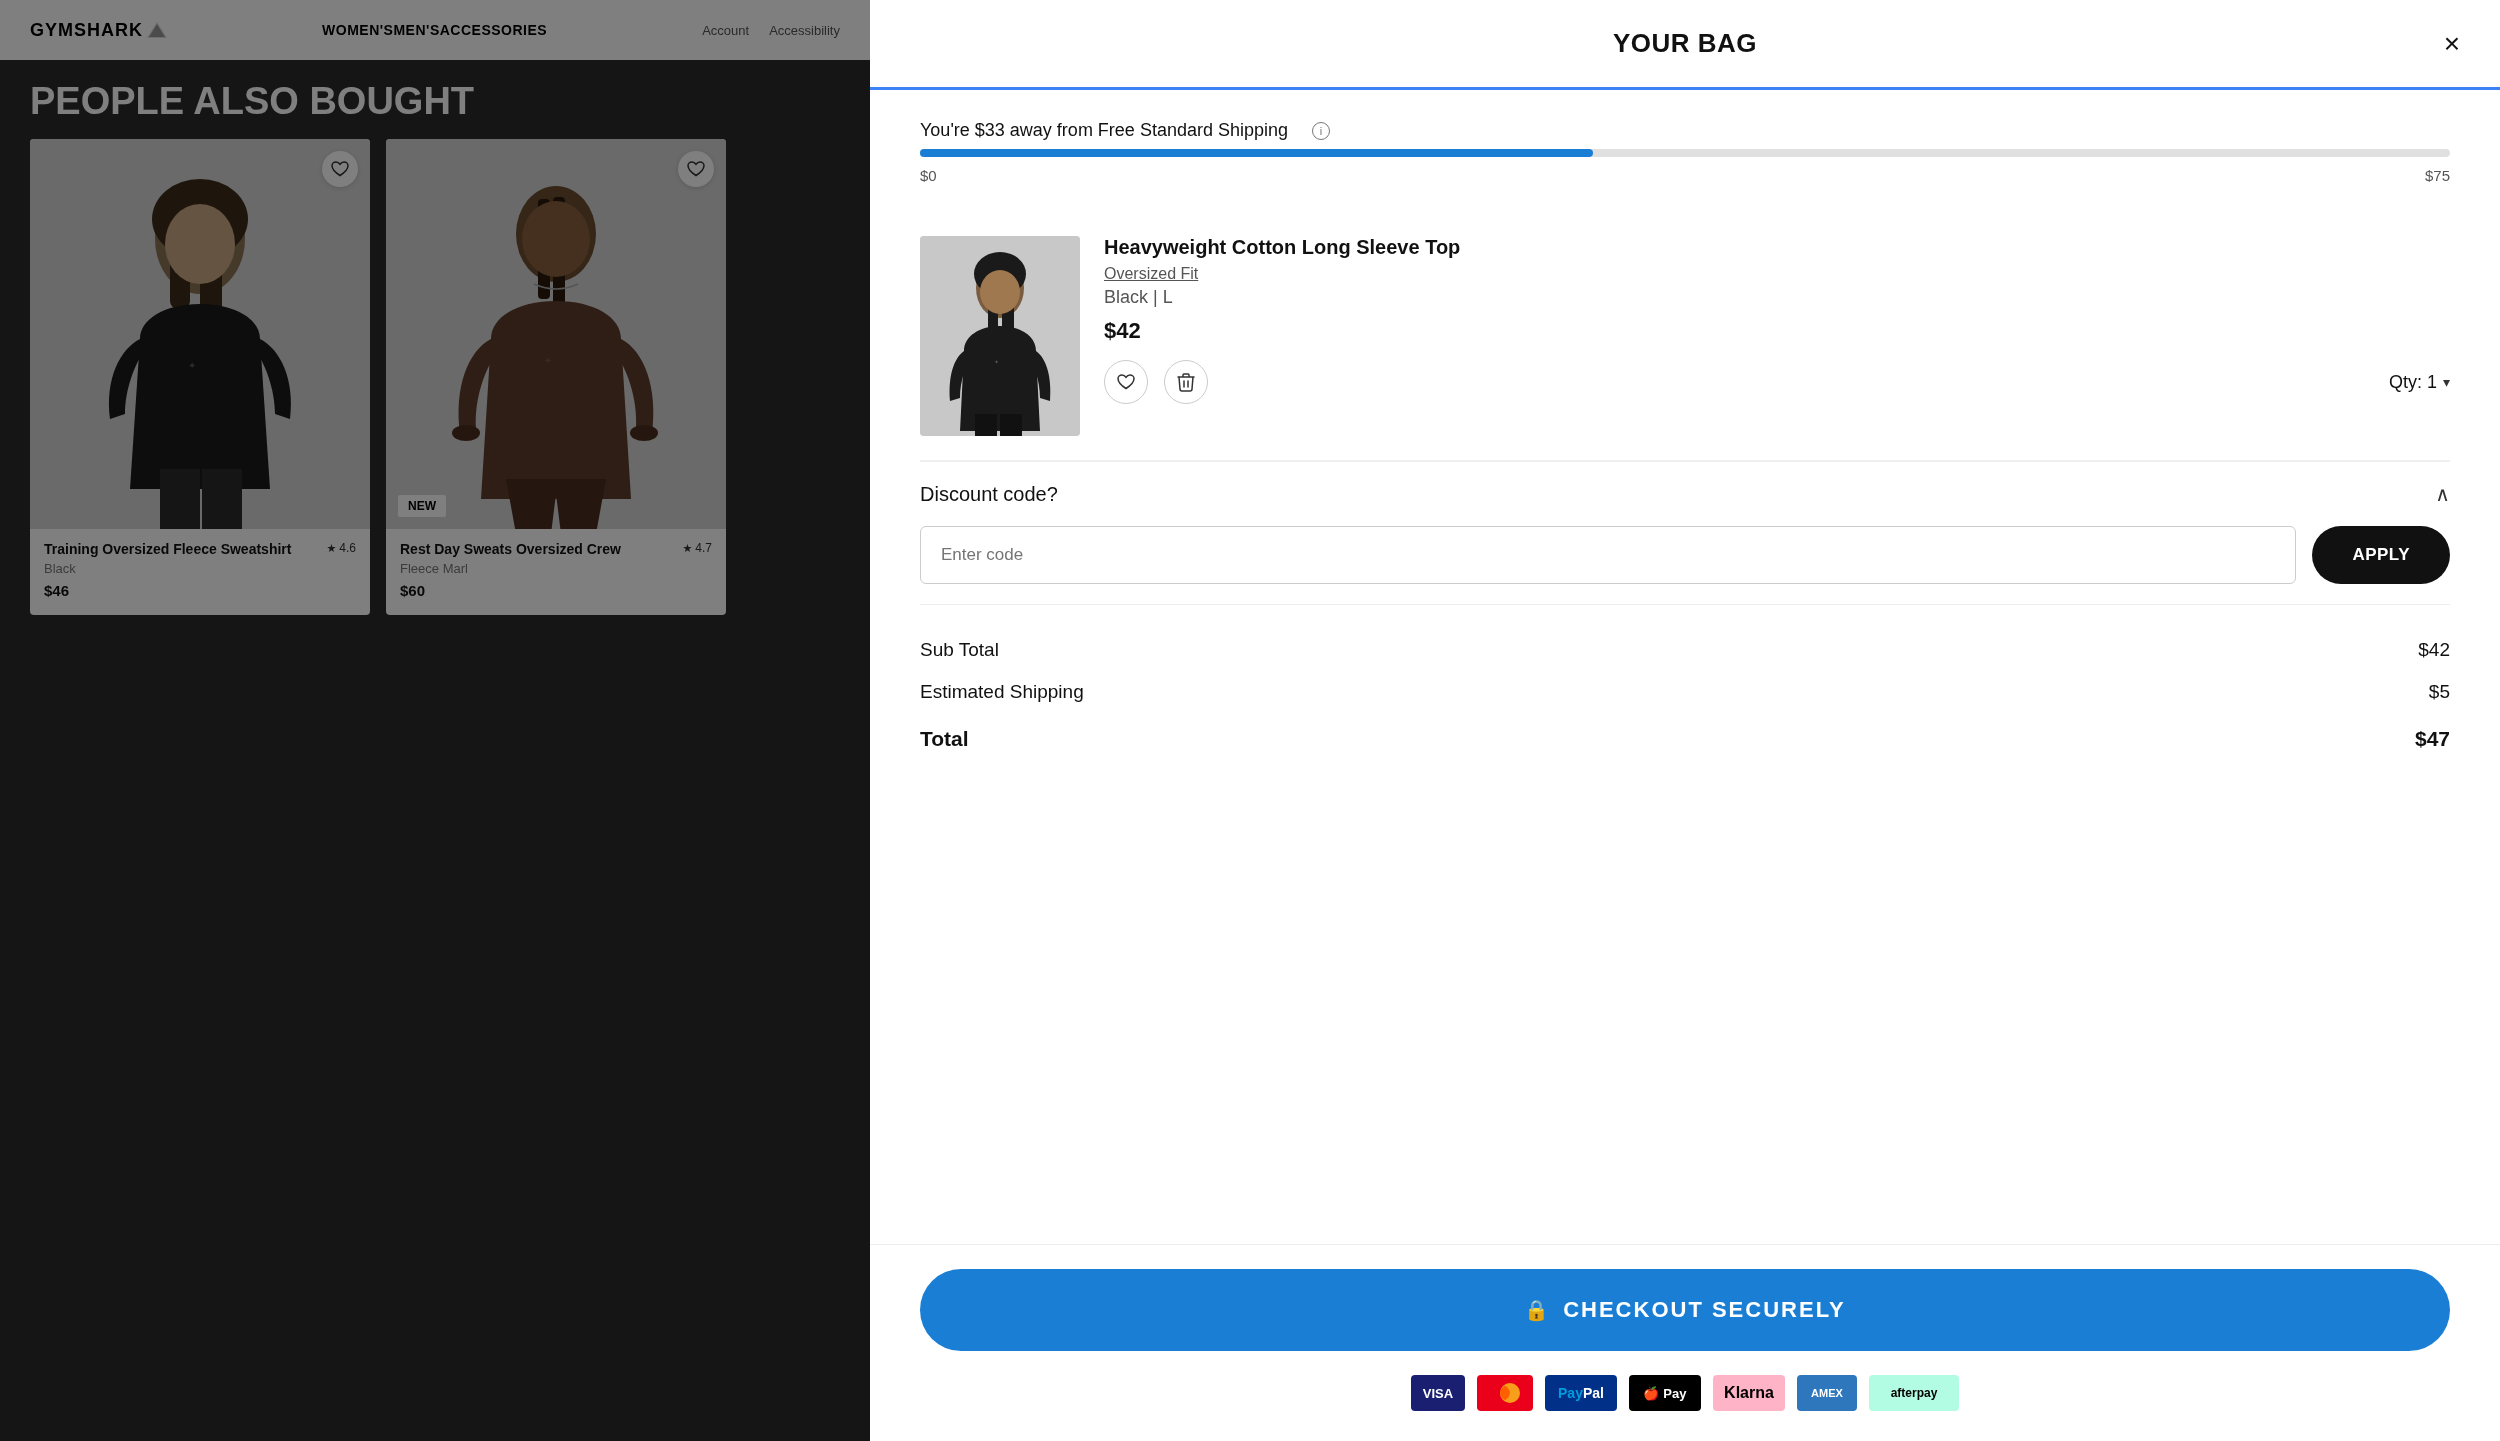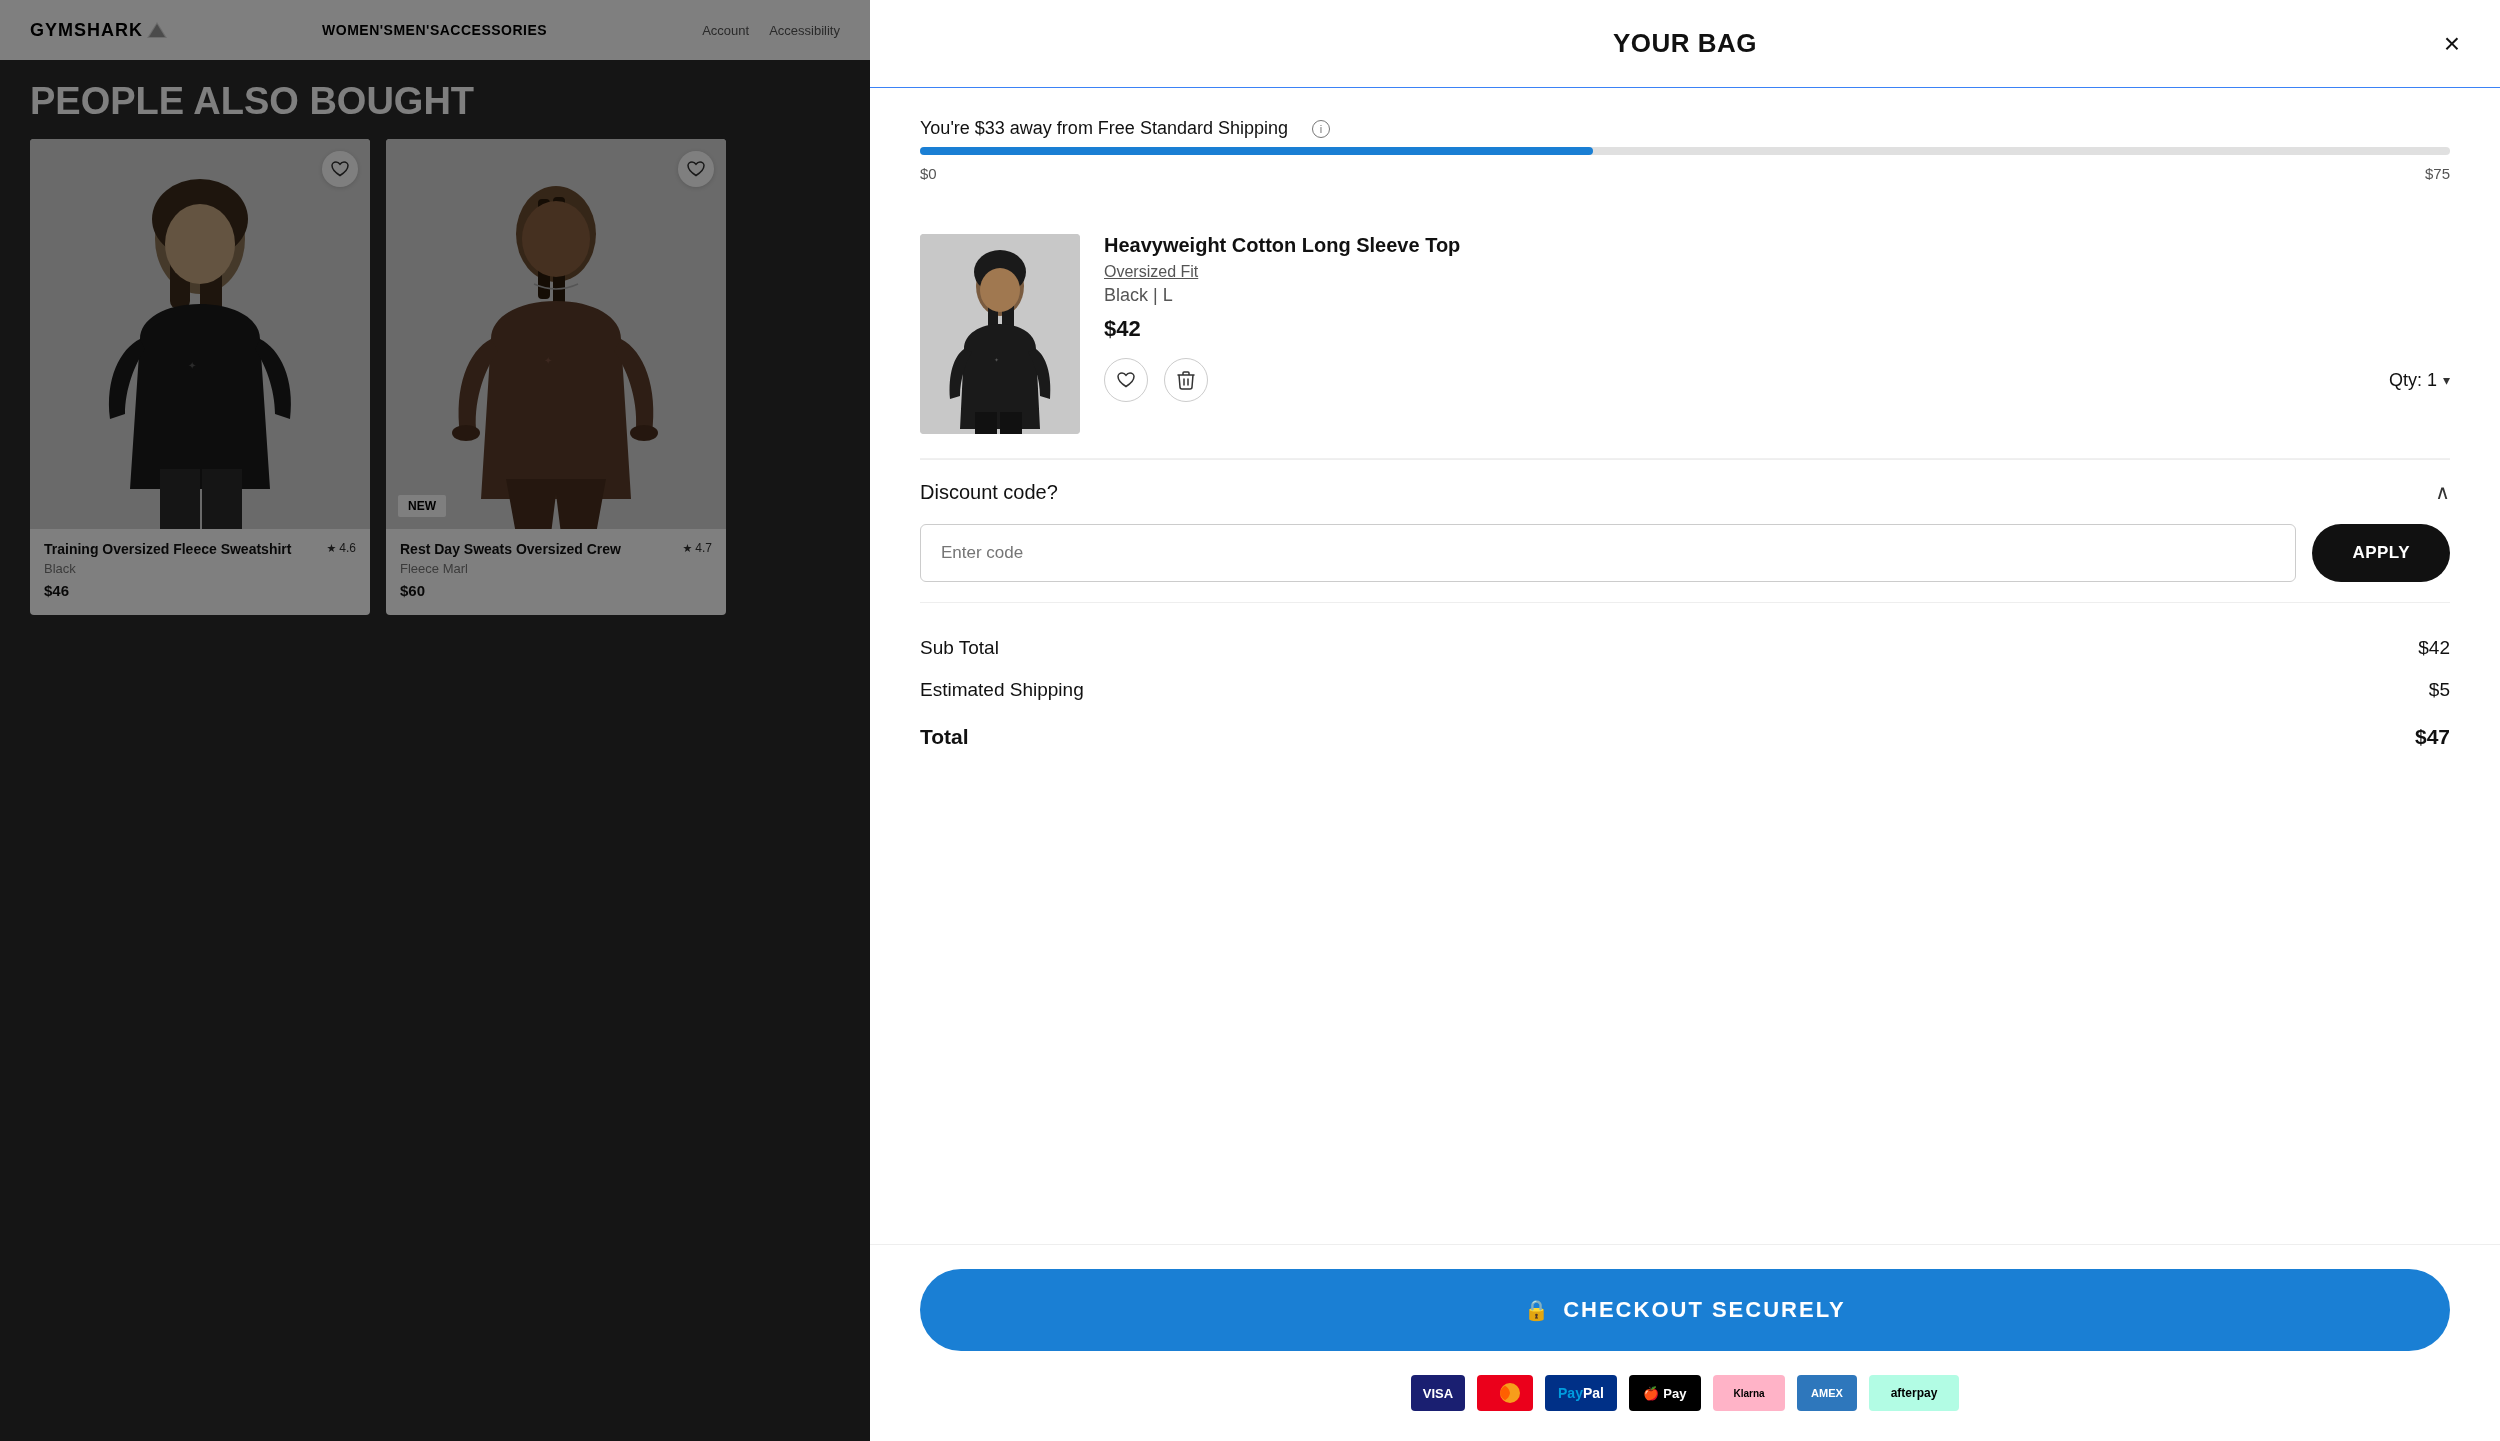--- a/index.html
+++ b/index.html
@@ -199,21 +199,21 @@
       z-index: 10;
       display: flex;
       flex-direction: column;
     }
 
     .cart-header {
       display: flex;
       align-items: center;
       justify-content: center;
       padding: 28px 40px;
-      border-bottom: 1px solid #3b82f6;
+      border-bottom: 3px solid #3b82f6;
       position: relative;
     }
 
     .cart-title {
       font-size: 26px;
       font-weight: 700;
       letter-spacing: 0.5px;
       color: #111;
     }
 
@@ -731,21 +731,21 @@
           </svg>
         </span>
       </div>
       <div class="payment-badge paypal-badge">
         <span style="color:#009cde;font-weight:900;font-size:14px;">Pay<span style="color:#fff">Pal</span></span>
       </div>
       <div class="payment-badge applepay-badge">
         <span style="font-size:13px;">🍎 Pay</span>
       </div>
       <div class="payment-badge klarna-badge">
-        <span style="font-weight:700;font-size:10px;">Klarna</span>
+        <span style="font-weight:700;font-size:16px;">Klarna</span>
       </div>
       <div class="payment-badge amex-badge">
         <span style="font-size:11px;font-weight:700;">AMEX</span>
       </div>
       <div class="payment-badge afterpay-badge">
         <span style="font-size:12px;font-weight:700;">afterpay</span>
       </div>
     </div>
   </div>
 </div>

